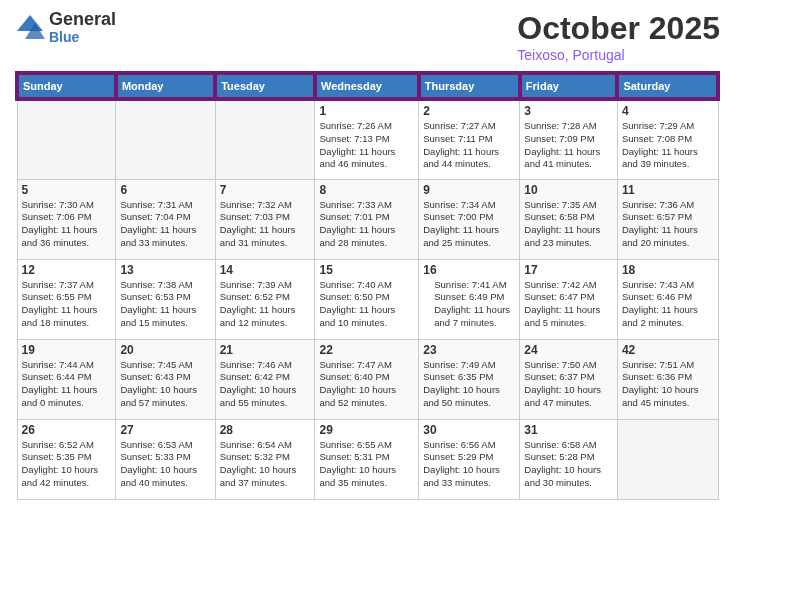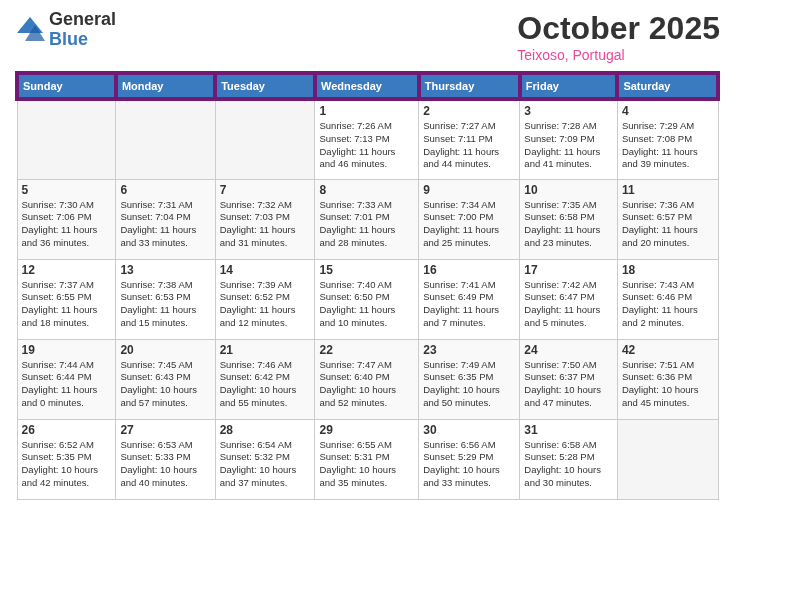--- a/index.html
+++ b/index.html
@@ -28,40 +28,40 @@
       display: flex;
       flex-direction: column;
       line-height: 1.1;
     }
     .logo-general {
       font-size: 18px;
       font-weight: bold;
       color: #333;
     }
     .logo-blue {
-      font-size: 18px;
+      font-size: 14px;
       font-weight: bold;
       color: #3a7abf;
     }
     .logo-icon {
       width: 30px;
       height: 30px;
       margin-right: 4px;
     }
     .title-block {
       text-align: left;
     }
     .month-title {
       font-size: 32px;
       font-weight: bold;
       color: #333;
     }
     .subtitle {
       font-size: 14px;
-      color: #ec4899;
+      color: #8b5cf6;
     }
     .calendar {
       width: 100%;
       border-collapse: collapse;
       font-size: 10px;
     }
     .calendar thead th {
       background: #3a7abf;
       color: #fff;
       padding: 5px 4px;
@@ -238,21 +238,21 @@
           </td>
           <td>
             <span class="day-num">15</span>
             <div class="day-info" style="white-space: pre-line;">Sunrise: 7:40 AM
 Sunset: 6:50 PM
 Daylight: 11 hours
 and 10 minutes.</div>
           </td>
           <td>
             <span class="day-num">16</span>
-            <div class="day-info" style="white-space: pre-line;">Sunrise: 7:41 AM
+            <div class="day-info" style="white-space: pre-line; margin-left: 11px;">Sunrise: 7:41 AM
 Sunset: 6:49 PM
 Daylight: 11 hours
 and 7 minutes.</div>
           </td>
           <td>
             <span class="day-num">17</span>
             <div class="day-info" style="white-space: pre-line;">Sunrise: 7:42 AM
 Sunset: 6:47 PM
 Daylight: 11 hours
 and 5 minutes.</div>

